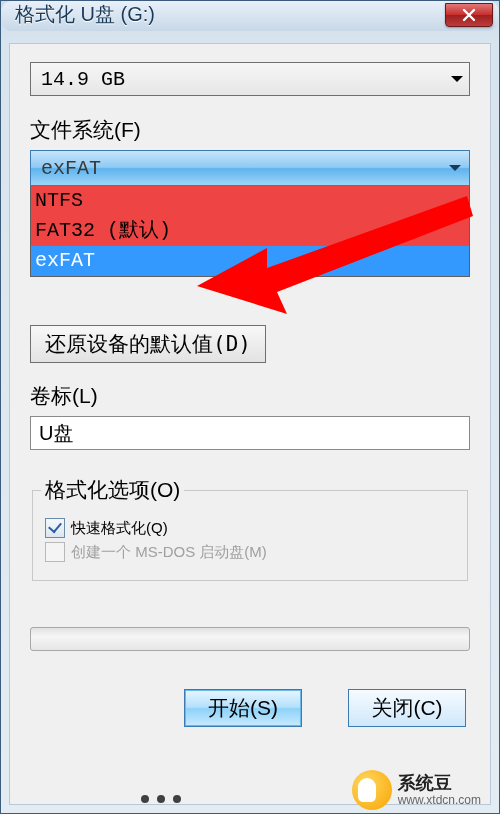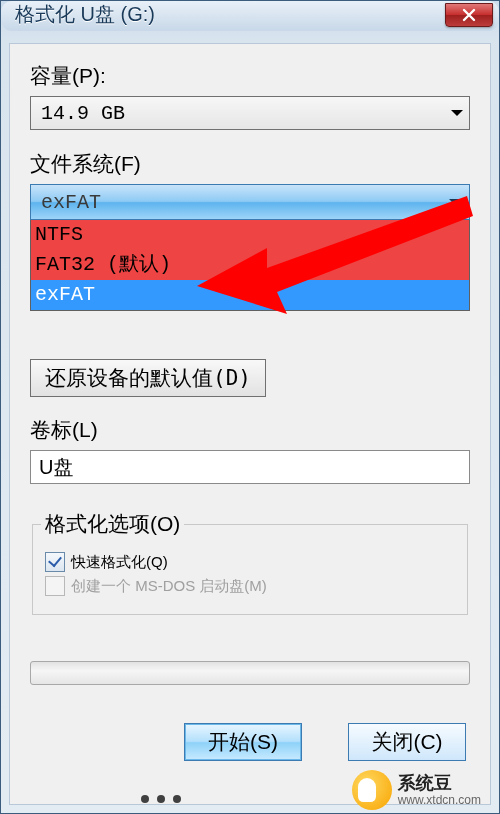--- a/index.html
+++ b/index.html
@@ -237,21 +237,20 @@
     <span class="title-text">格式化 U盘 (G:)</span>
     <div class="close-btn">
       <svg width="14" height="14" viewBox="0 0 14 14">
         <path d="M2 2 L12 12 M12 2 L2 12" stroke="#fff" stroke-width="2.4" stroke-linecap="round"></path>
       </svg>
     </div>
   </div>
 
   <div class="body-area">
 
-    <div class="label">容量(P):</div>
     <div class="combo">
       <span class="mono">14.9 GB</span>
       <span class="combo-arrow"></span>
     </div>
 
     <div class="label">文件系统(F)</div>
     <div class="combo-open">
       <span>exFAT</span>
       <span class="combo-arrow" style="margin-left:auto"></span>
     </div>

